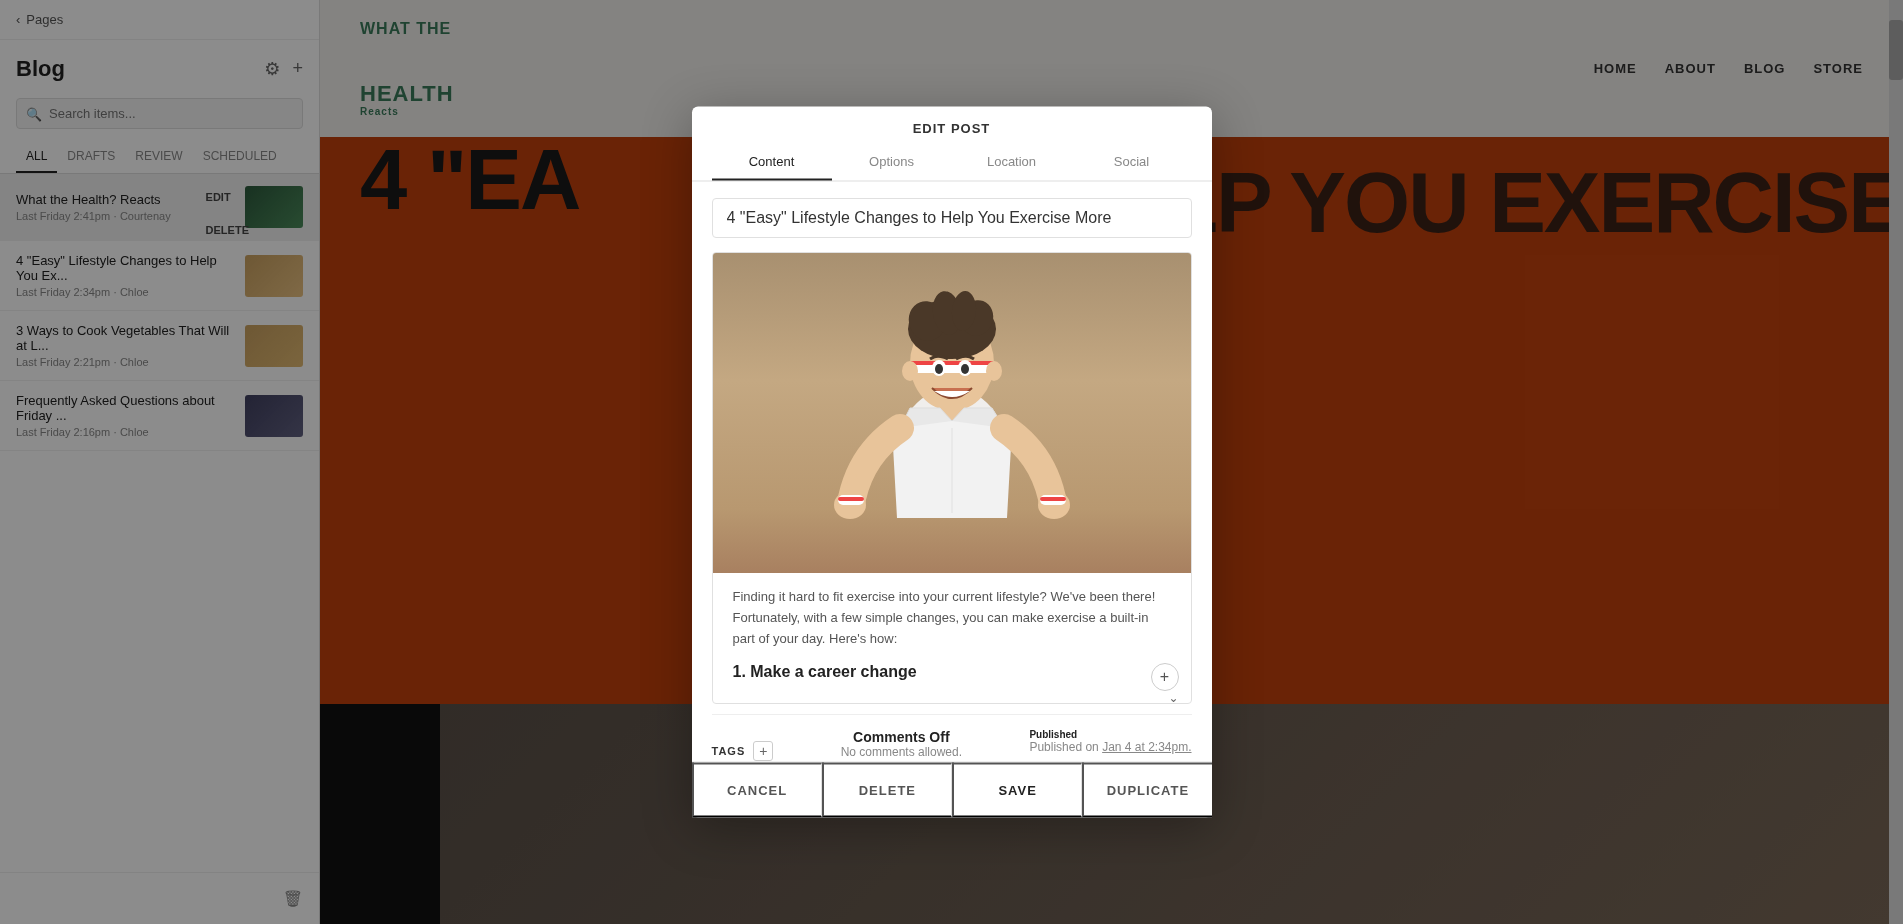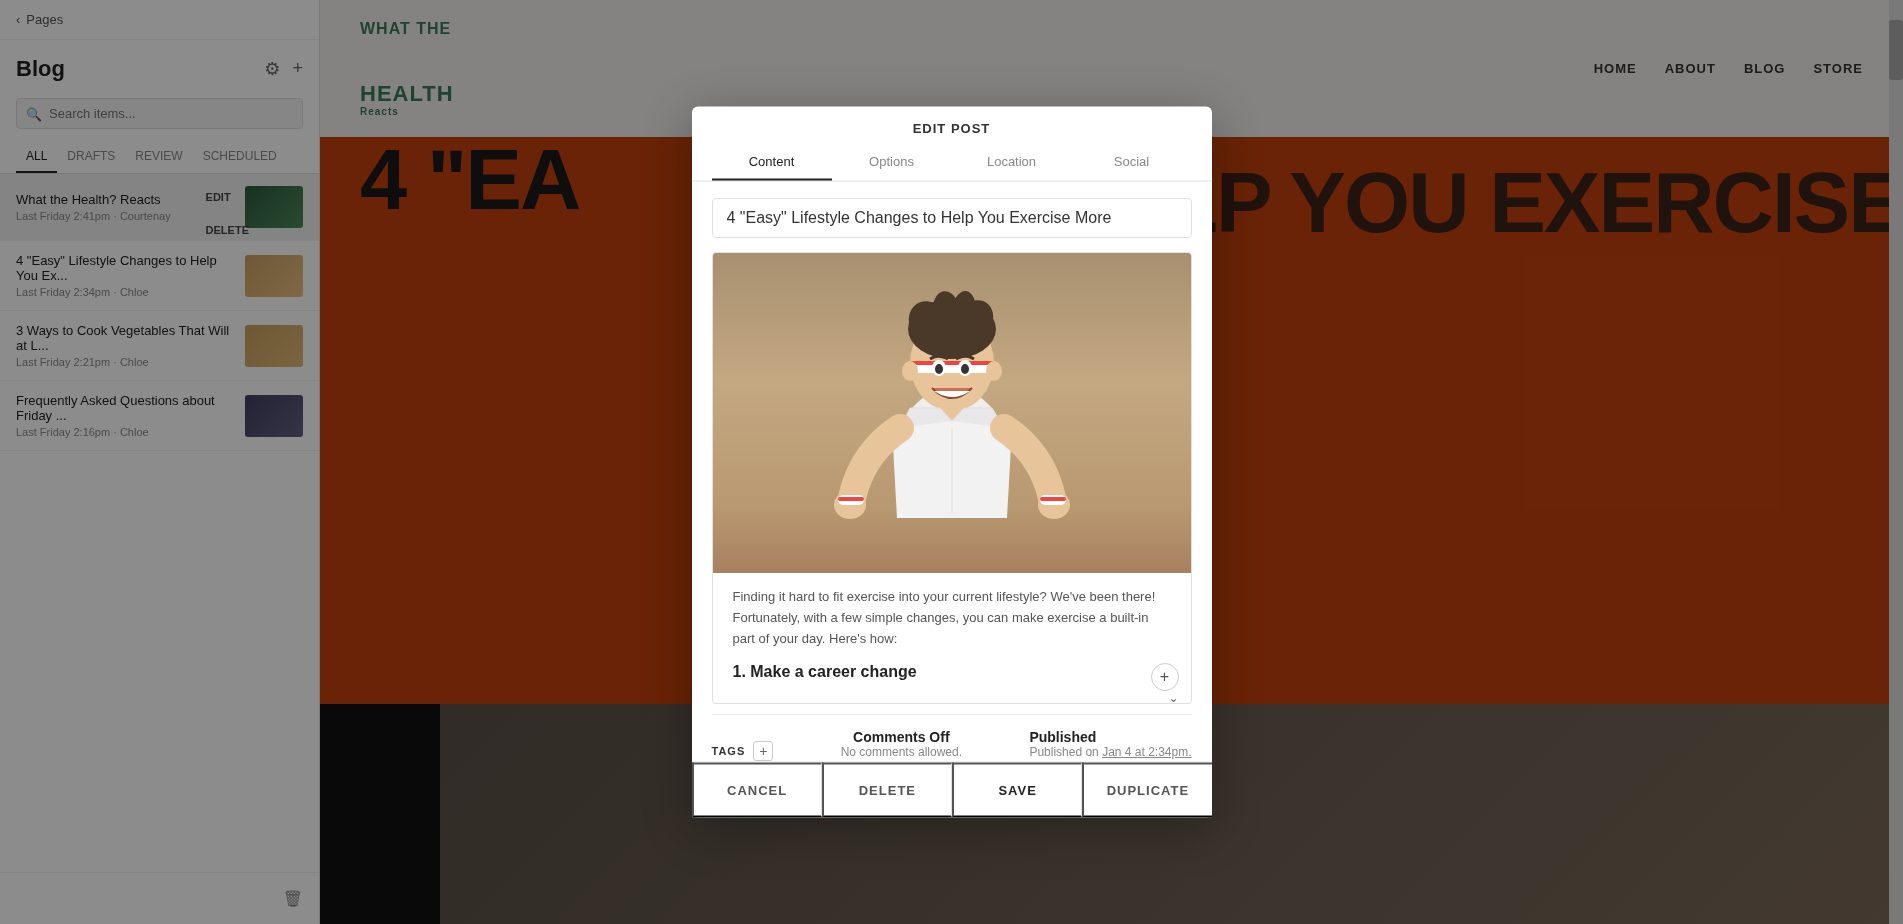--- a/index.html
+++ b/index.html
@@ -64,21 +64,21 @@
 
     
     .meta-row { display: flex; gap: 20px; padding: 14px 0 10px; border-top: 1px solid #eee; margin-top: 10px; }
     .meta-col { display: flex; align-items: center; gap: 8px; margin-top: 12px; }
     .meta-label { font-size: 11px; font-weight: 700; color: #333; letter-spacing: 1px; text-transform: uppercase; }
     .meta-add-btn { width: 20px; height: 20px; border: 1px solid #ccc; border-radius: 3px; display: flex; align-items: center; justify-content: center; cursor: pointer; font-size: 14px; color: #666; }
     .meta-status { text-align: center; }
     .meta-status-title { font-size: 14px; font-weight: 600; color: #222; }
     .meta-status-sub { font-size: 12px; color: #888; }
     .meta-publish { text-align: left; }
-    .meta-publish-title { font-size: 14px; font-weight: 600; color: #222; }
+    .meta-publish-title { font-size: 10px; font-weight: 600; color: #222; }
     .meta-publish-date { font-size: 12px; color: #888; }
     .meta-publish-date a { color: #888; text-decoration: underline; }
 
     
     .modal-footer { display: flex; border-top: 1px solid #e0e0e0; }
     .modal-footer-btn { flex: 1; padding: 18px 10px; font-size: 13px; font-weight: 600; color: #555; cursor: pointer; letter-spacing: 1px; text-transform: uppercase; border-right: 1px solid #e0e0e0; background: #fff; }
     .modal-footer-btn:last-child { border-right: none; }
     .modal-footer-btn.save { color: #222; font-weight: 700; }
 
     

